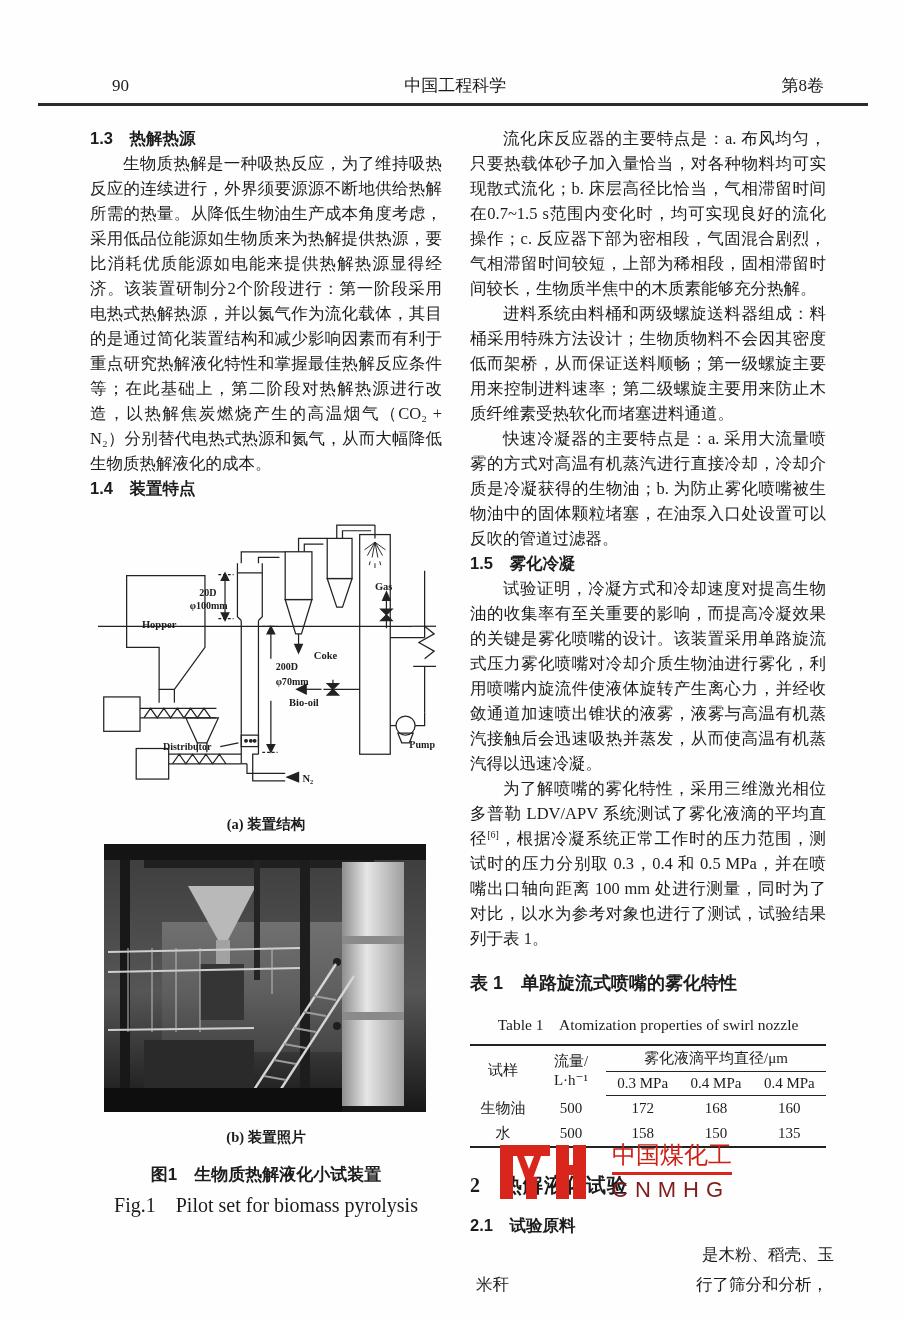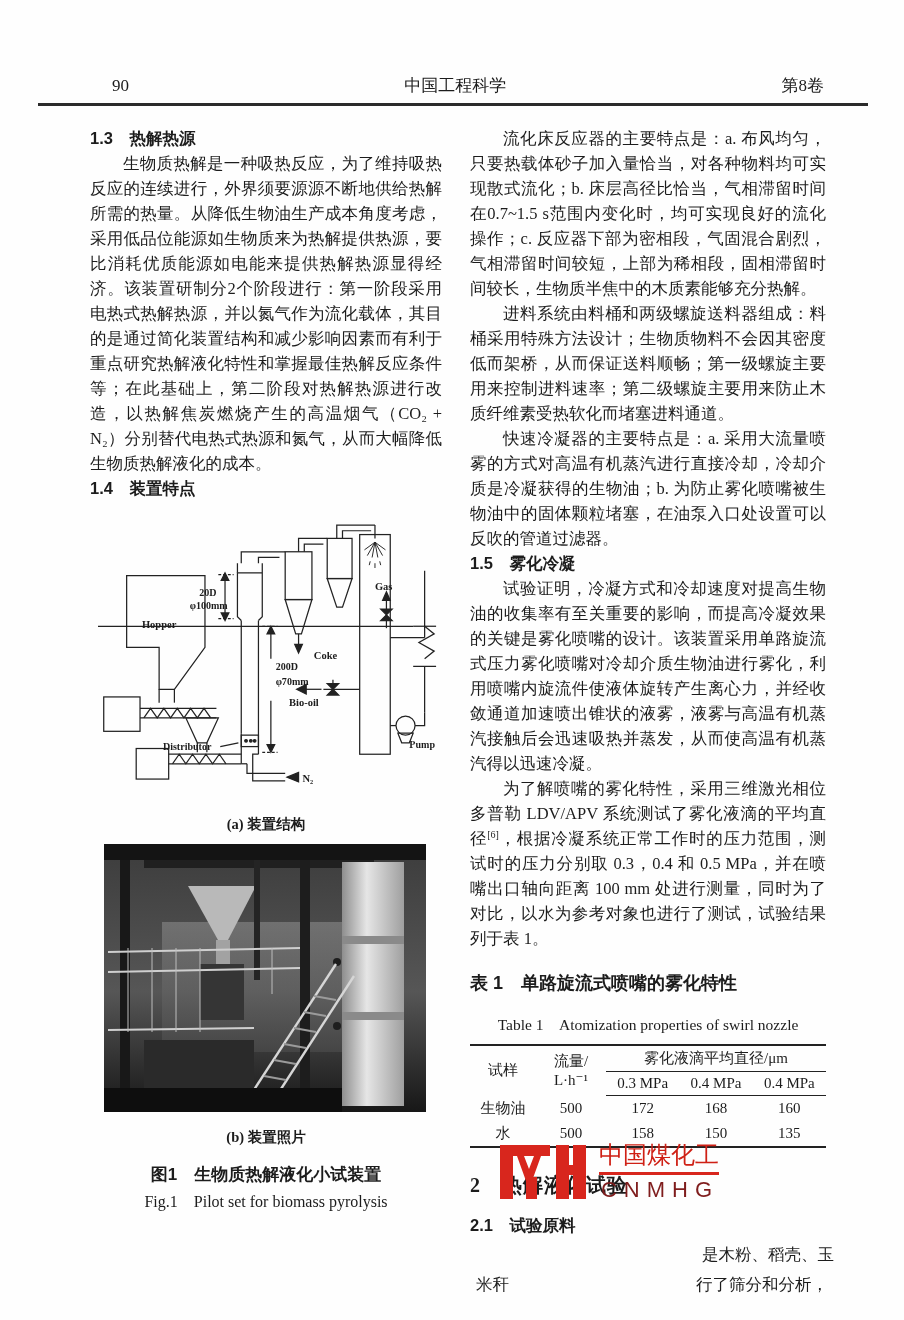--- a/index.html
+++ b/index.html
@@ -20,21 +20,21 @@
          font-size:16.5px;line-height:25px;margin:0;}
   .para{font-size:16.5px;line-height:25px;text-align:justify;text-indent:2em;margin:0;}
   sup.ref{font-size:10px;line-height:0;}
 
   
   .diagram-wrap{margin:6px 0 0 8px;}
   .fig-cap-small{font-size:14.5px;font-weight:600;text-align:center;margin-top:12px;}
   .photo-wrap{margin:10px 0 0 14px;}
   .fig-cap-cn{font-family:"Liberation Sans","DejaVu Sans",sans-serif;font-weight:bold;
               font-size:17px;text-align:center;margin-top:16px;}
-  .fig-cap-en{font-size:16px;text-align:center;margin-top:6px;}
+  .fig-cap-en{font-size:20px;text-align:center;margin-top:6px;}
 
   
   .tbl-cap-cn{font-family:"Liberation Sans","DejaVu Sans",sans-serif;font-weight:bold;
               font-size:18px;text-align:left;margin-top:20px;}
   .tbl-cap-en{font-size:15.5px;text-align:center;margin-top:20px;}
   table.data{border-collapse:collapse;width:100%;margin-top:8px;font-size:15px;
              border-top:2px solid #222;border-bottom:2px solid #222;}
   table.data th,table.data td{font-weight:normal;text-align:center;padding:3px 2px;}
   table.data thead tr.sub th{border-bottom:1.5px solid #222;}
   th.group{border-bottom:1px solid #222;}
@@ -43,21 +43,21 @@
   
   .h-sec2{font-family:"Liberation Serif","DejaVu Serif",serif;font-weight:bold;
           font-size:20px;margin:24px 0 14px 0;letter-spacing:1px;}
 
   .materials{position:relative;height:80px;font-size:16.5px;line-height:25px;}
   .materials span{position:absolute;white-space:nowrap;}
 
   
   .watermark{position:absolute;left:500px;top:1139px;width:330px;height:84px;z-index:6;}
   .wm-row{display:flex;align-items:flex-start;}
-  .wm-text{margin-left:13px;text-align:right;}
+  .wm-text{margin-left:26px;}
   .wm-cn{font-family:"Liberation Sans","DejaVu Sans",sans-serif;font-size:24px;
          padding-bottom:1px;border-bottom:3px solid;display:inline-block;}
   .wm-en{font-family:"Liberation Sans","DejaVu Sans",sans-serif;font-size:22px;
          letter-spacing:7px;margin-top:2px;}
 
   svg text{font-family:"Liberation Serif","DejaVu Serif",serif;}
 </style>
 </head>
 <body>
 

